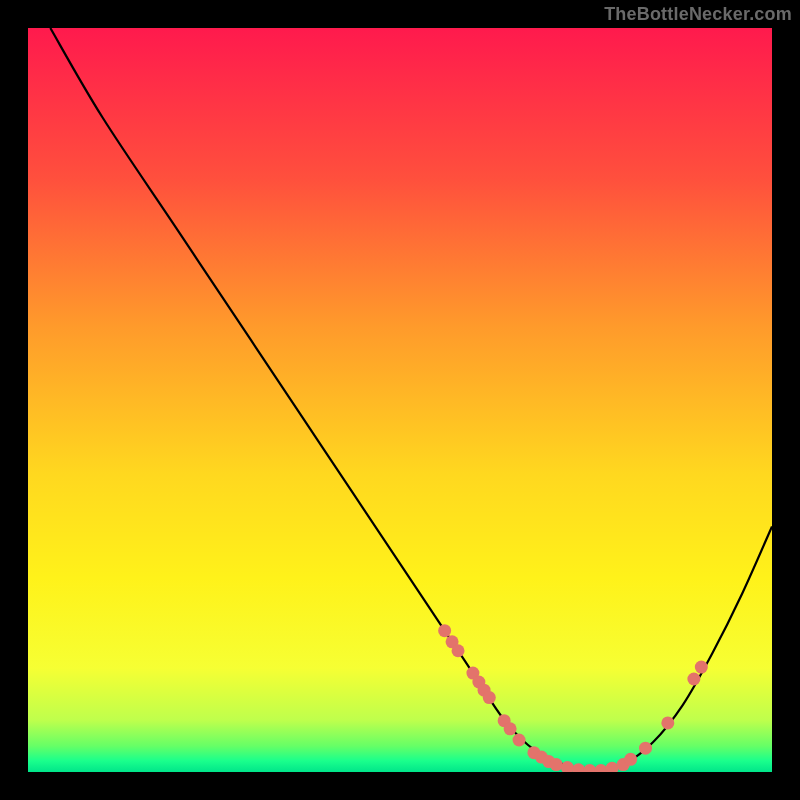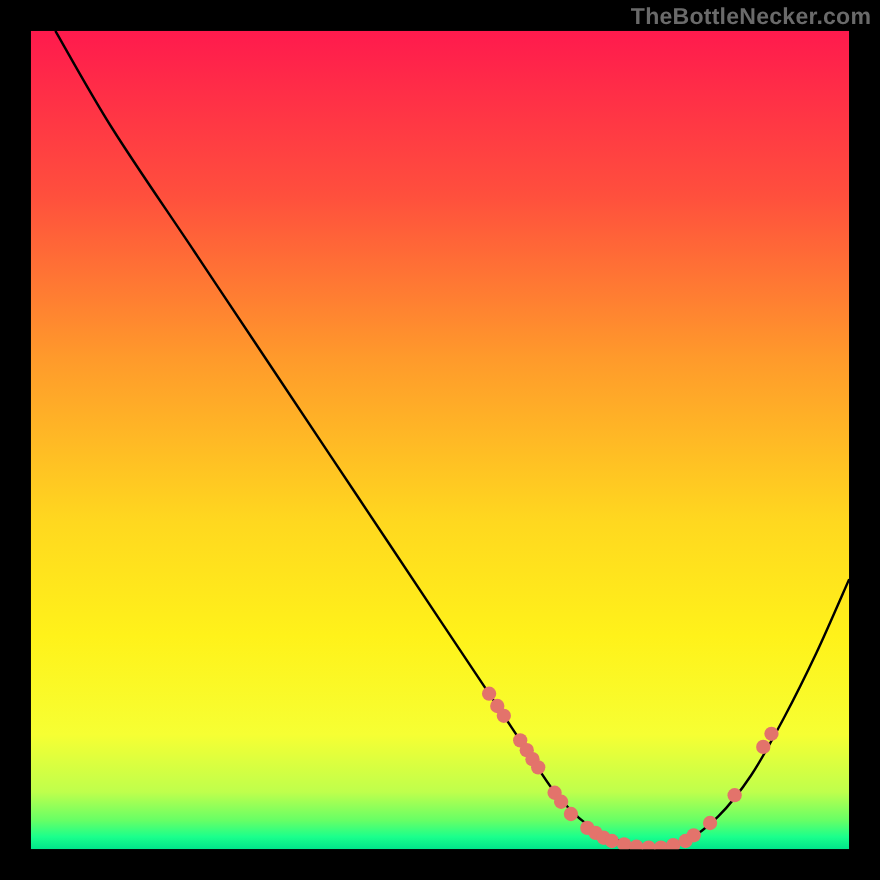--- a/index.html
+++ b/index.html
@@ -24,21 +24,21 @@
     top: 0;
     width: 744px;
     height: 744px;
   }
   .watermark {
     position: absolute;
     top: 4px;
     right: 8px;
     color: #6a6a6a;
     font-family: Arial, Helvetica, sans-serif;
-    font-size: 21px;
+    font-size: 18px;
     font-weight: 600;
     letter-spacing: 0.2px;
     user-select: none;
   }
   .curve {
     fill: none;
     stroke: #000;
     stroke-width: 2.2;
   }
   .dot {

